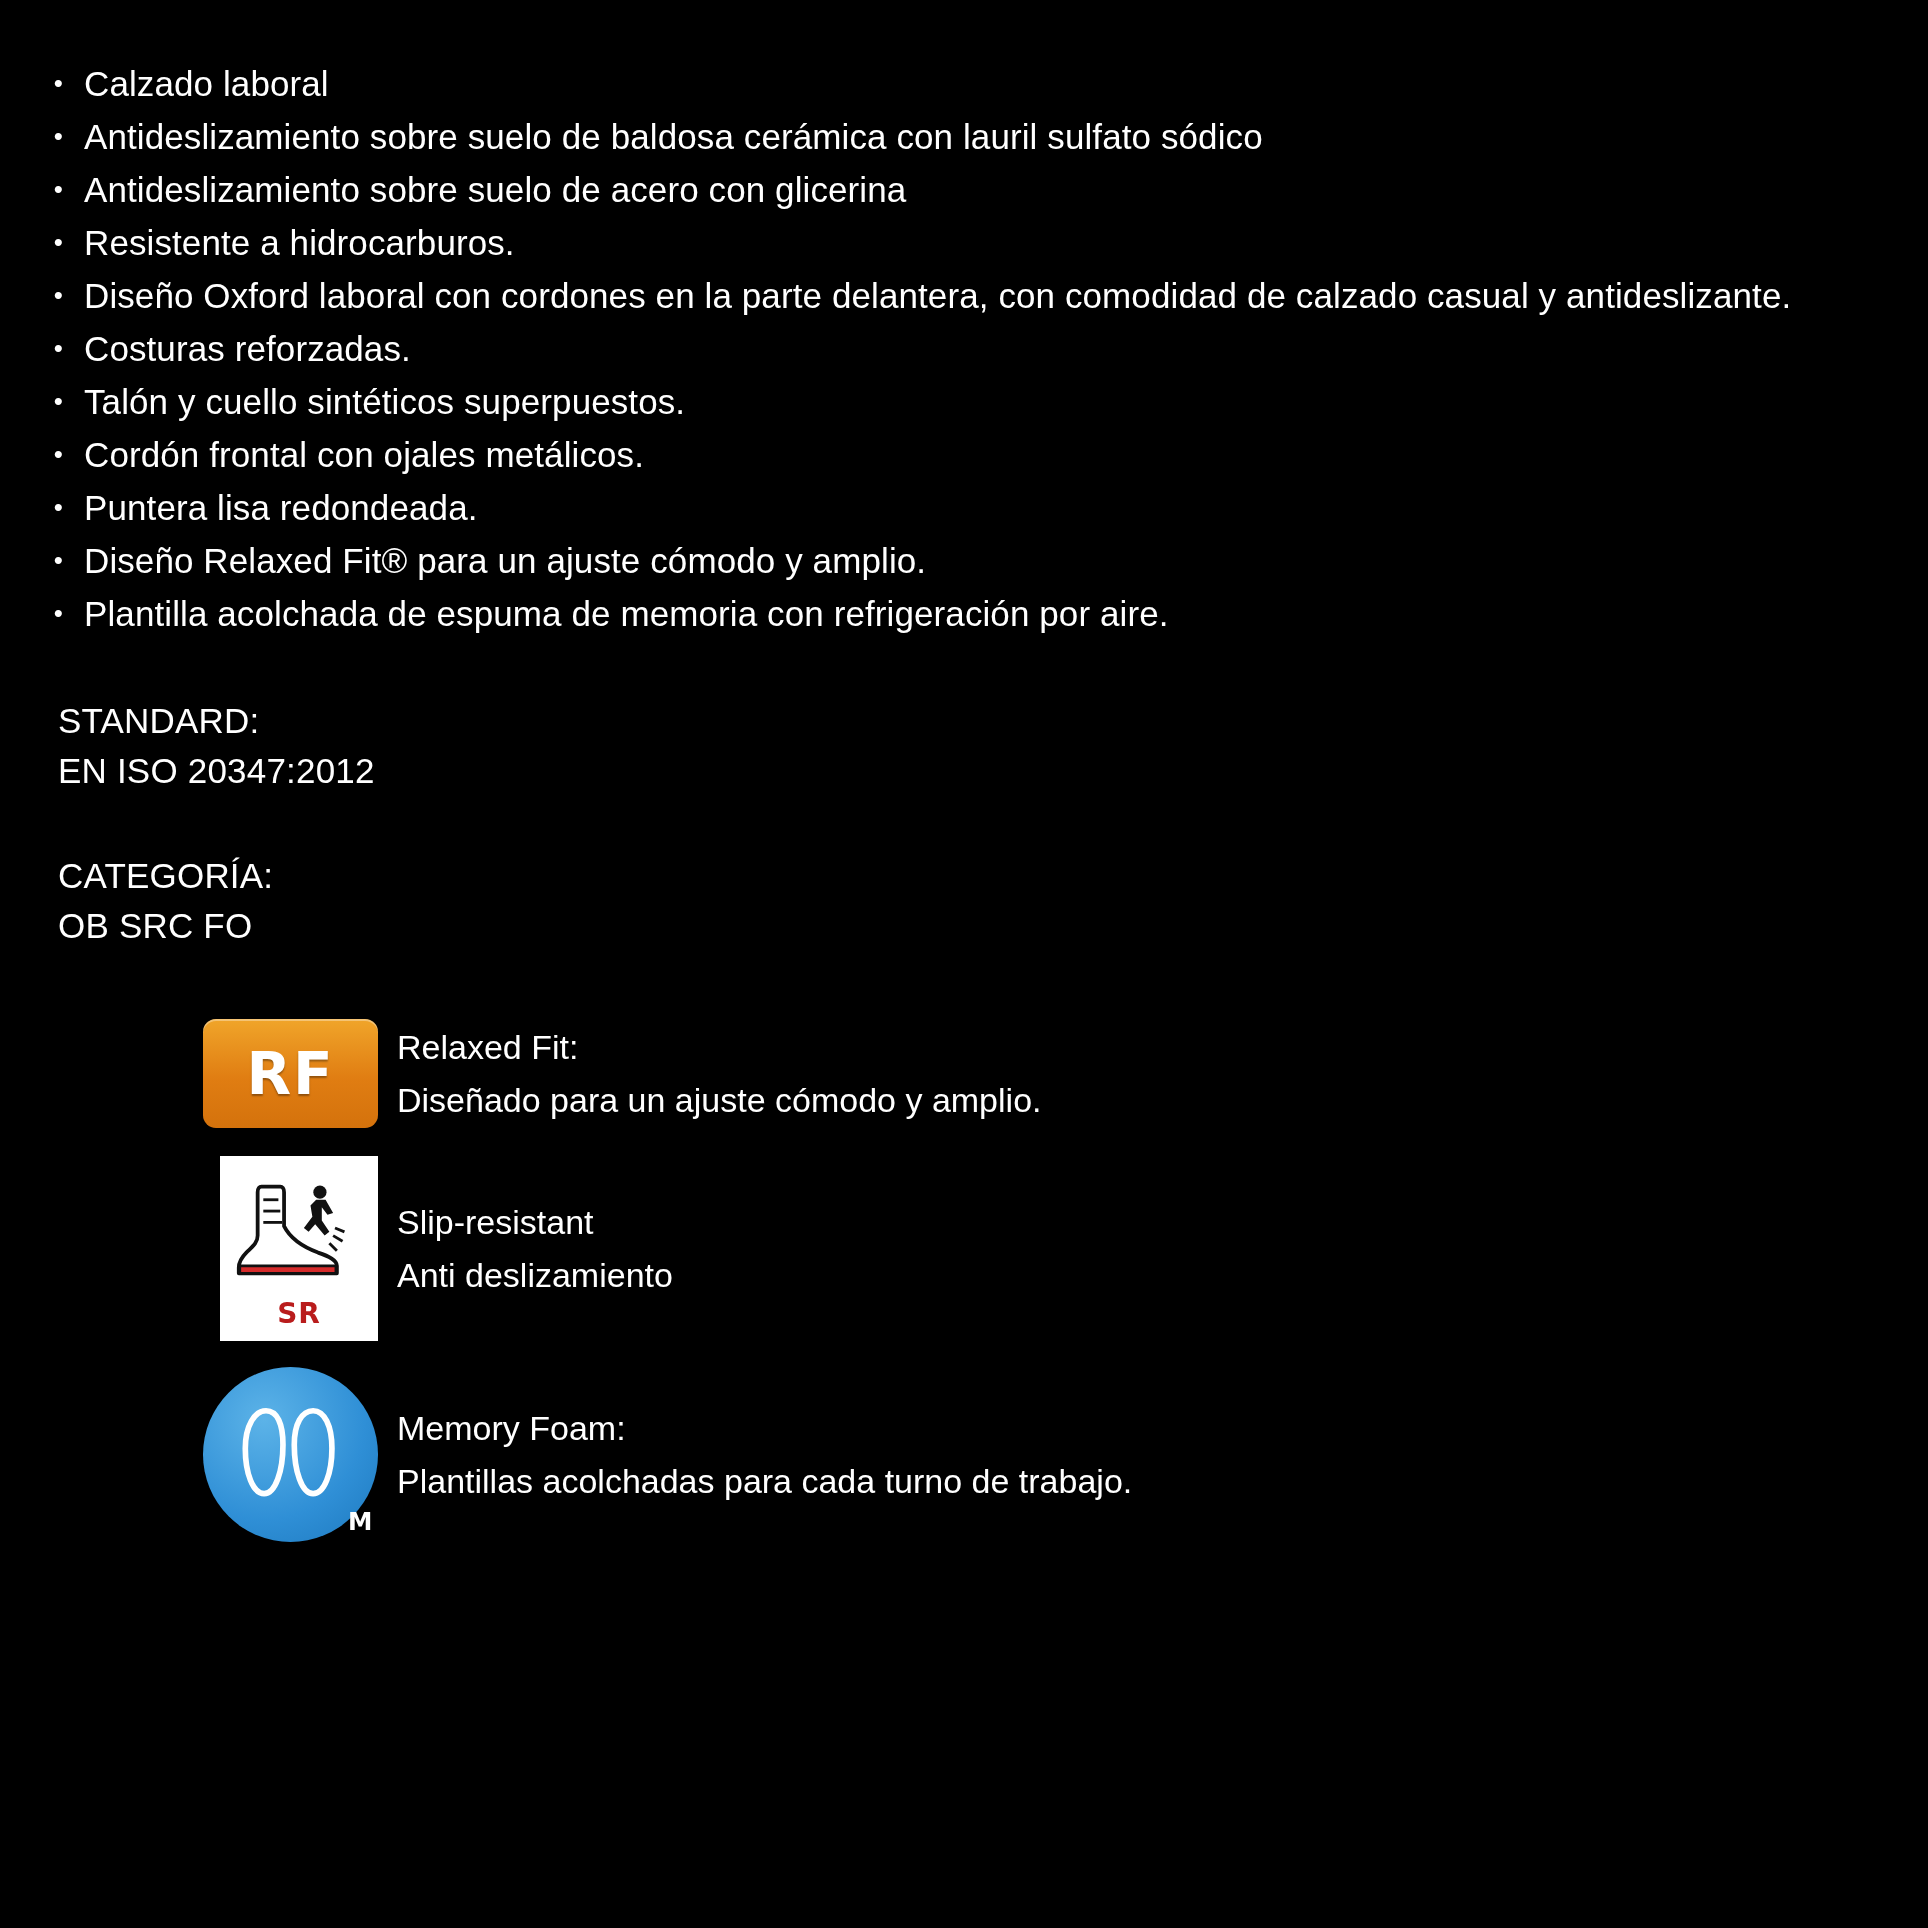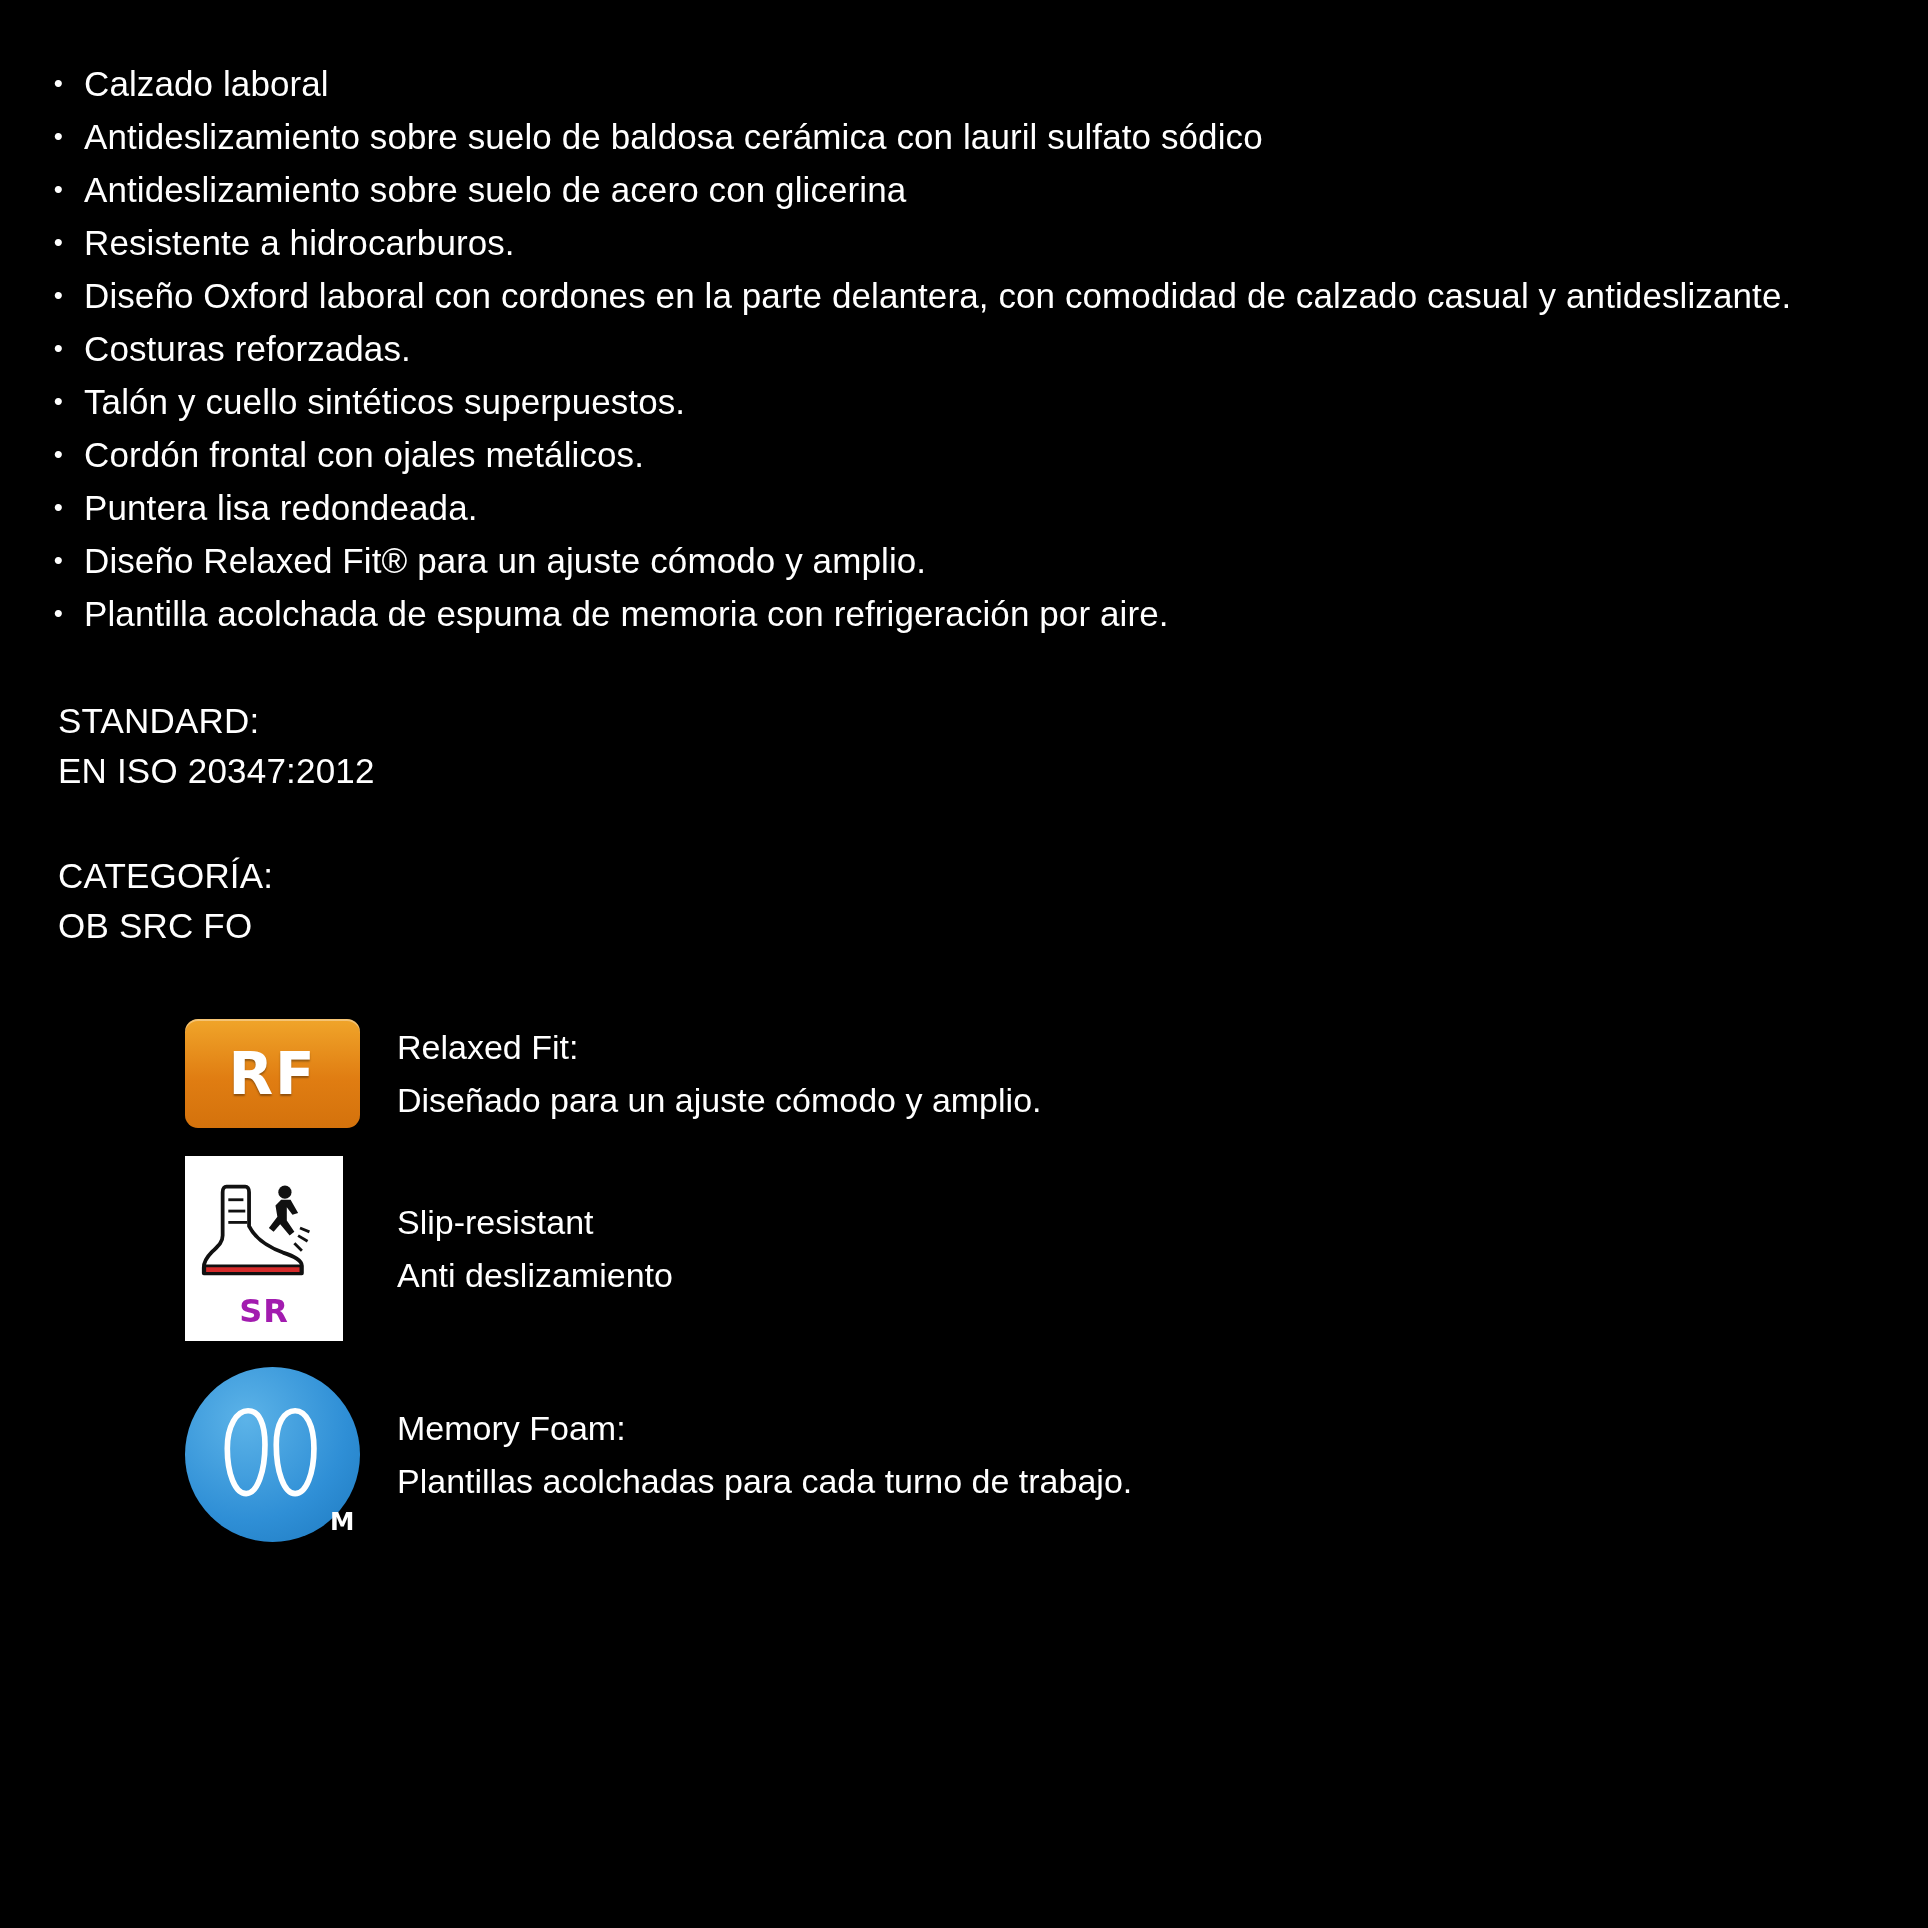--- a/index.html
+++ b/index.html
@@ -72,21 +72,21 @@
     display: flex;
     align-items: center;
     margin-bottom: 26px;
     min-height: 113px;
   }
   .icon-row .icon-wrap {
     width: 193px;
     flex: 0 0 193px;
     display: flex;
     align-items: center;
-    justify-content: flex-start;
+    justify-content: flex-end;
   }
   .icon-row .texts {
     padding-left: 19px;
   }
   .icon-row .texts div {
     font-size: 34px;
     line-height: 53px;
     color: #ffffff;
   }
 
@@ -126,22 +126,22 @@
   .sr-badge .boot {
     position: absolute;
     left: 15px;
     top: 21px;
     width: 117px;
     height: 104px;
   }
   .sr-badge .sr-text {
     font-family: "DejaVu Sans", sans-serif;
     font-weight: bold;
-    font-size: 32px;
-    color: #a21caf;
+    font-size: 28px;
+    color: #b91c1c;
     letter-spacing: 0.9px;
     margin-bottom: 11.3px;
   }
 
   
   .mf-badge {
     width: 175px;
     height: 175px;
     border-radius: 50%;
     background: radial-gradient(circle at 35% 30%, #5cb3e8 0%, #2f8fd6 60%, #1d79bf 100%);

